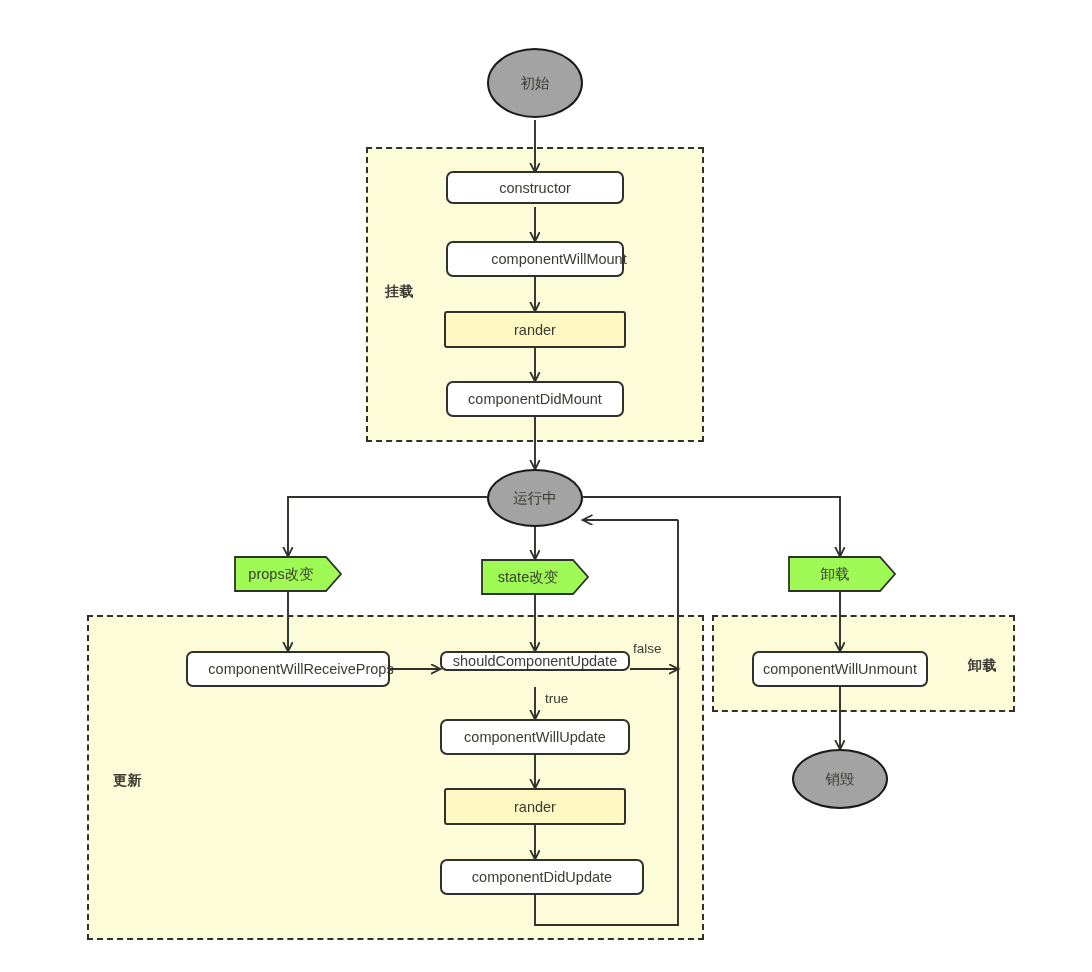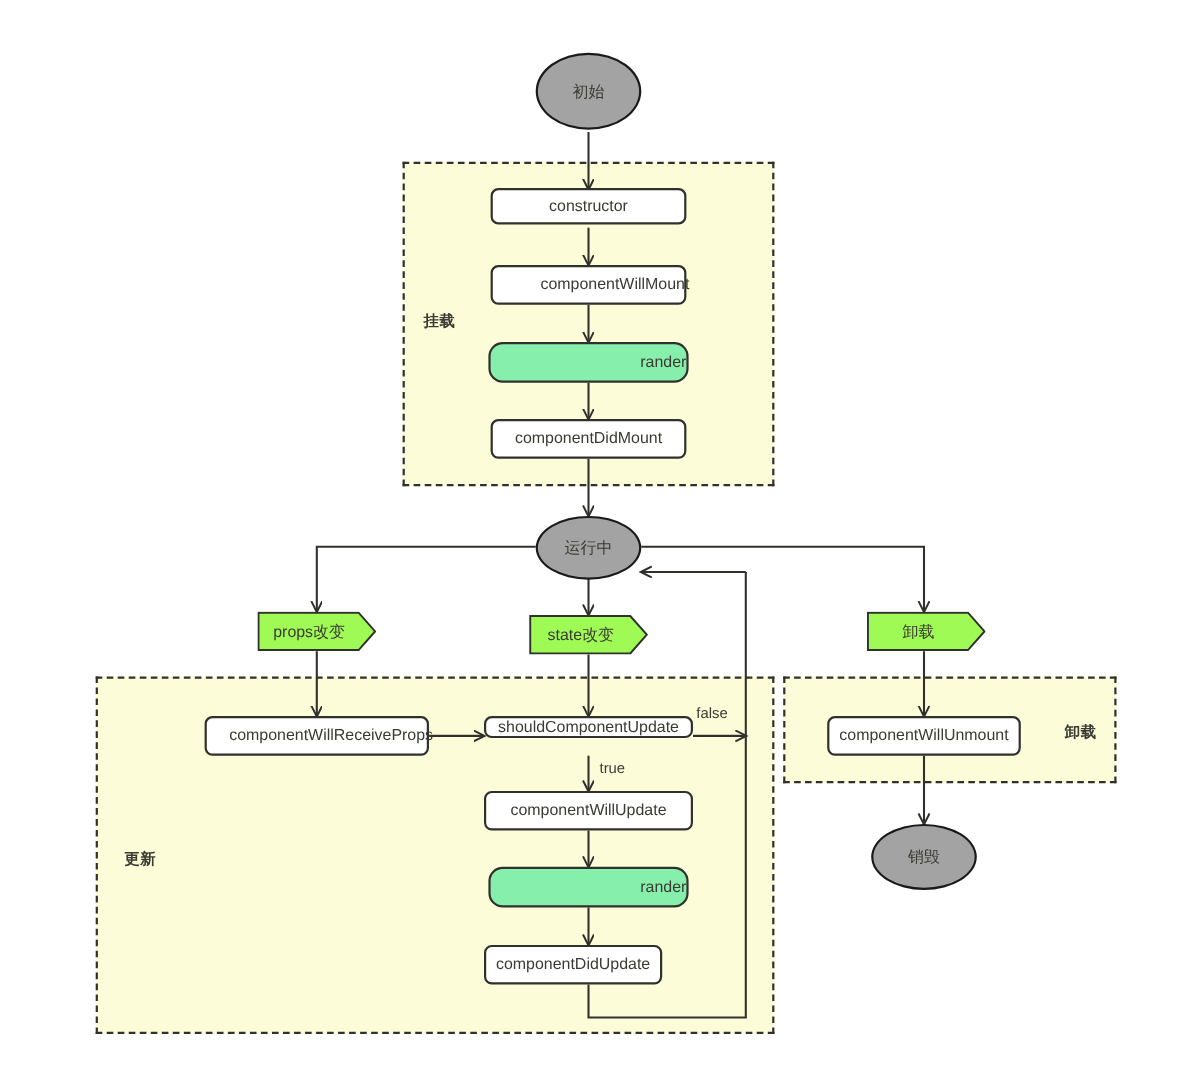--- a/index.html
+++ b/index.html
@@ -50,24 +50,23 @@
     font-size: 14.5px;
     color: #3b3b33;
     white-space: nowrap;
   }
   .node.process {
     background: #ffffff;
     border: 2px solid #30302c;
     border-radius: 7px;
   }
   .node.render {
-    background: #86efac;
+    background: #fef9c3;
     border: 2px solid #30302c;
-    border-radius: 13px;
-    justify-content: flex-end;
+    border-radius: 3px;
   }
   .node.ellipse {
     background: #a3a3a3;
     border: 2px solid #1a1a1a;
     border-radius: 50%;
   }
   .flag {
     position: absolute;
     box-sizing: border-box;
   }
@@ -219,21 +218,21 @@
   </div>
 
   <div class="node process" style="left:440px; top:719px; width:190px; height:36px;">
     <span>componentWillUpdate</span>
   </div>
 
   <div class="node render" style="left:444px; top:788px; width:182px; height:37px;">
     <span>rander</span>
   </div>
 
-  <div class="node process" style="left:440px; top:859px; width:162px; height:36px;">
+  <div class="node process" style="left:440px; top:859px; width:204px; height:36px;">
     <span>componentDidUpdate</span>
   </div>
 
   <div class="node process" style="left:752px; top:651px; width:176px; height:36px;">
     <span>componentWillUnmount</span>
   </div>
 
   <div class="edge-label" style="left:633px; top:641px;">false</div>
   <div class="edge-label" style="left:545px; top:691px;">true</div>
 

